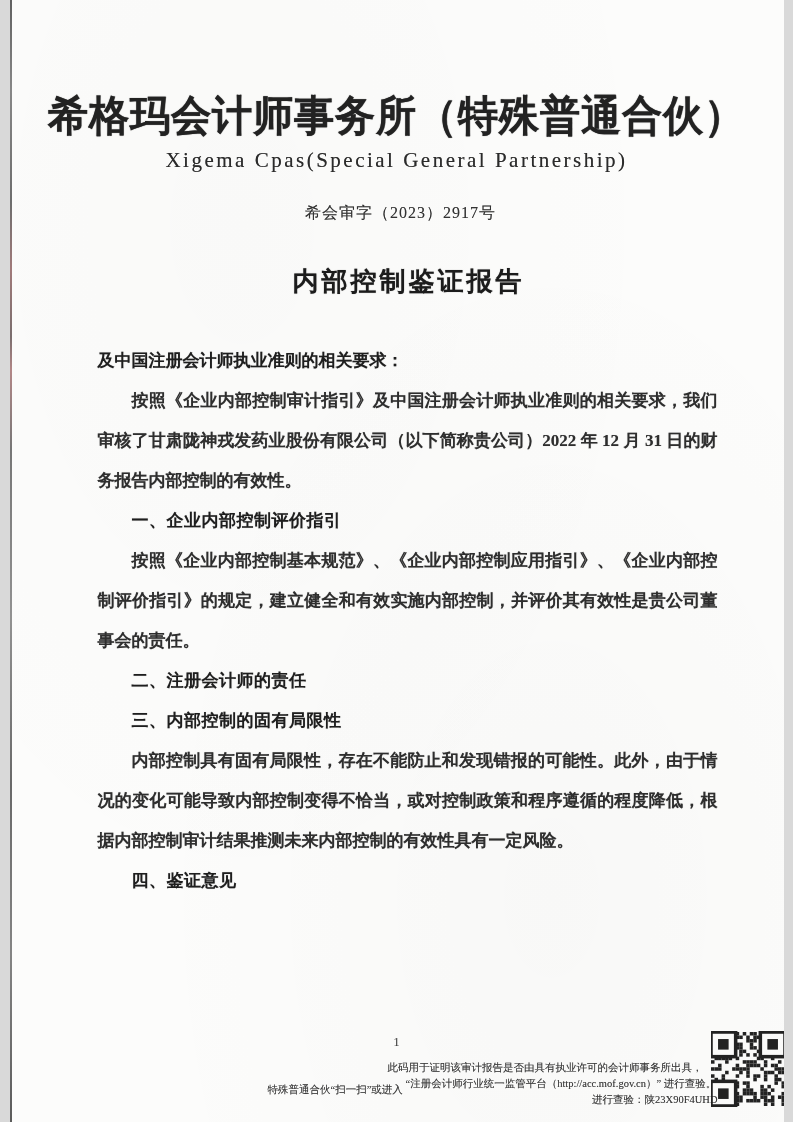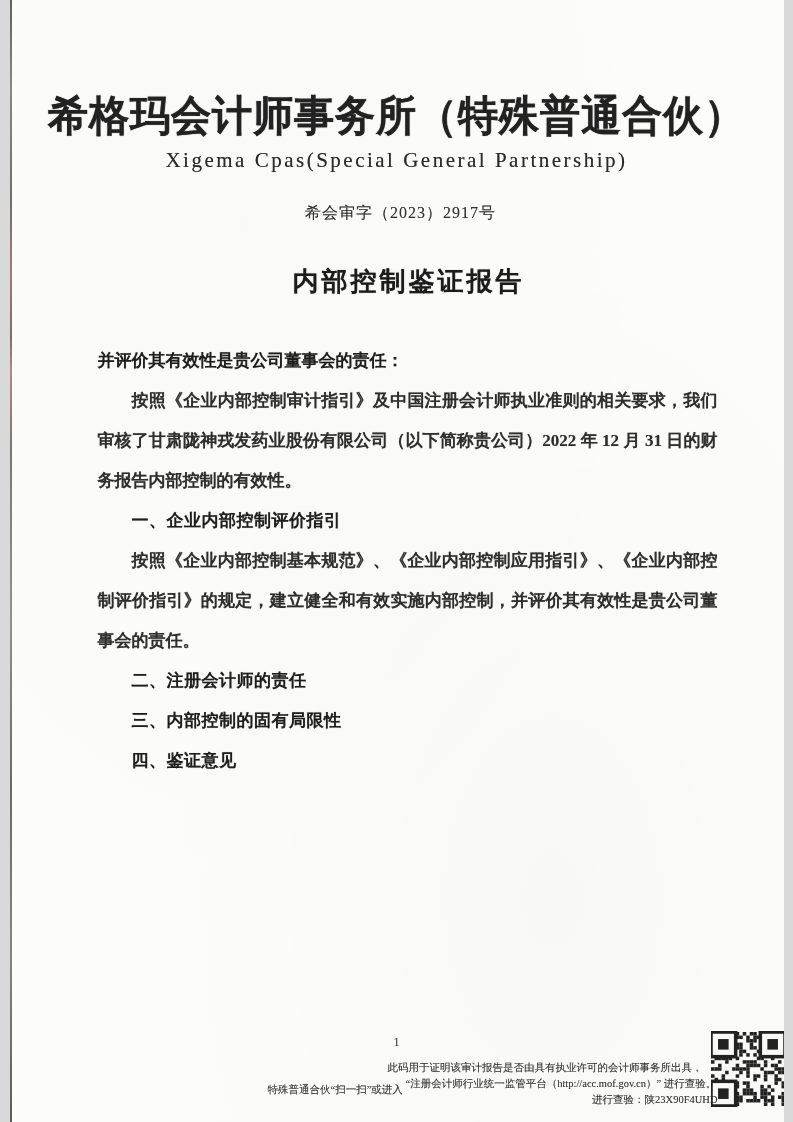--- a/index.html
+++ b/index.html
@@ -86,27 +86,28 @@
   <div class="scan-edge"></div>
 
   <header>
     <h1 class="firm-cn">希格玛会计师事务所（特殊普通合伙）</h1>
     <div class="firm-en">Xigema Cpas(Special General Partnership)</div>
     <div class="doc-num">希会审字（2023）2917号</div>
     <h2 class="report-title">内部控制鉴证报告</h2>
   </header>
 
   <main>
-    <p class="salutation">并评价其有效性是贵公司董事会的责任：</p>
+    <p class="salutation">及中国注册会计师执业准则的相关要求：</p>
     <div id="paragraphs">
         <p class="para">按照《企业内部控制审计指引》及中国注册会计师执业准则的相关要求，我们审核了甘肃陇神戎发药业股份有限公司（以下简称贵公司）2022 年 12 月 31 日的财务报告内部控制的有效性。</p>
         <p class="section-heading">一、企业内部控制评价指引</p>
         <p class="para">按照《企业内部控制基本规范》、《企业内部控制应用指引》、《企业内部控制评价指引》的规定，建立健全和有效实施内部控制，并评价其有效性是贵公司董事会的责任。</p>
         <p class="section-heading">二、注册会计师的责任</p>
         <p class="section-heading">三、内部控制的固有局限性</p>
+        <p class="para">内部控制具有固有局限性，存在不能防止和发现错报的可能性。此外，由于情况的变化可能导致内部控制变得不恰当，或对控制政策和程序遵循的程度降低，根据内部控制审计结果推测未来内部控制的有效性具有一定风险。</p>
         <p class="section-heading">四、鉴证意见</p>
       </div>
   </main>
 
   <div class="page-number">1</div>
 
   <div class="footer-note">
     <span class="hint">特殊普通合伙“扫一扫”或进入</span>
     <div class="l1">此码用于证明该审计报告是否由具有执业许可的会计师事务所出具，</div>
     <div class="l2">“注册会计师行业统一监管平台（http://acc.mof.gov.cn）” 进行查验。</div>

